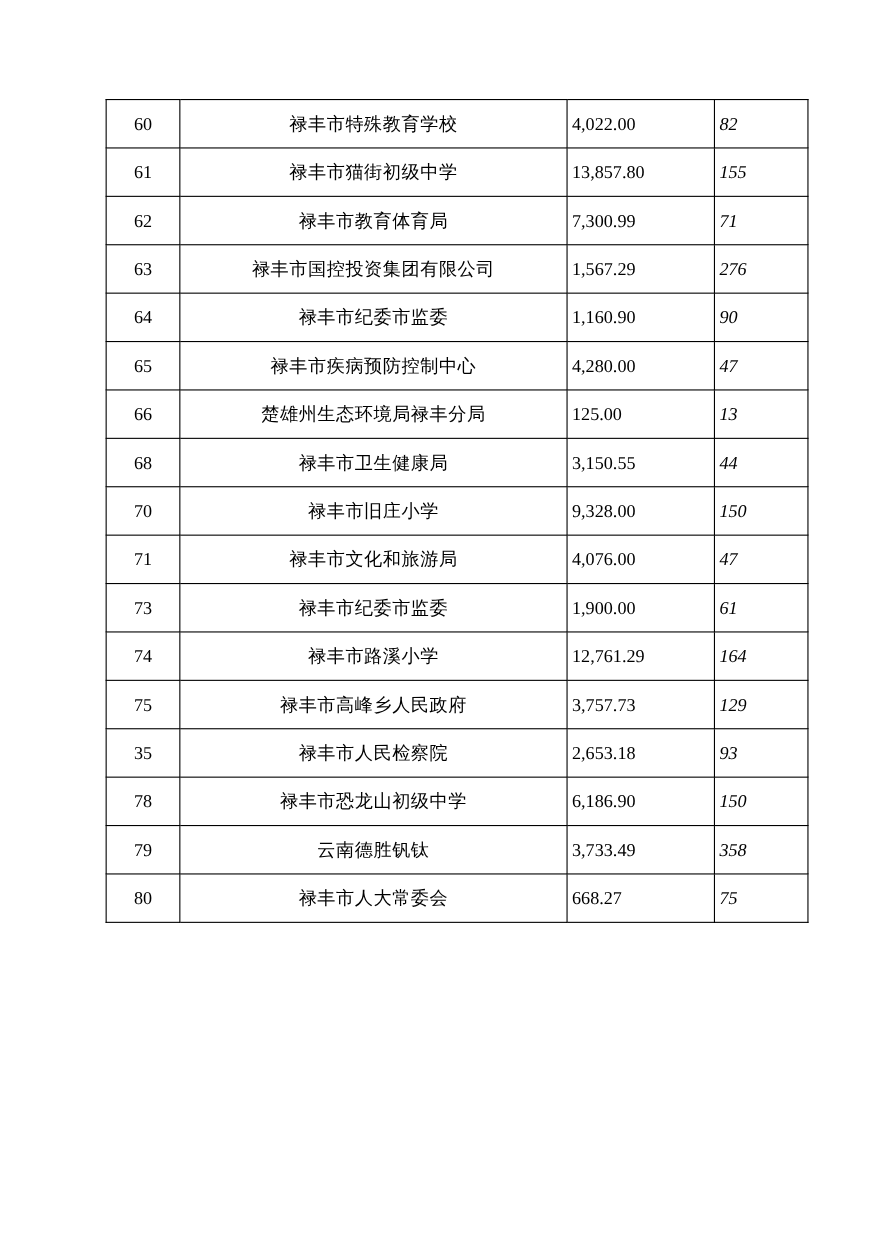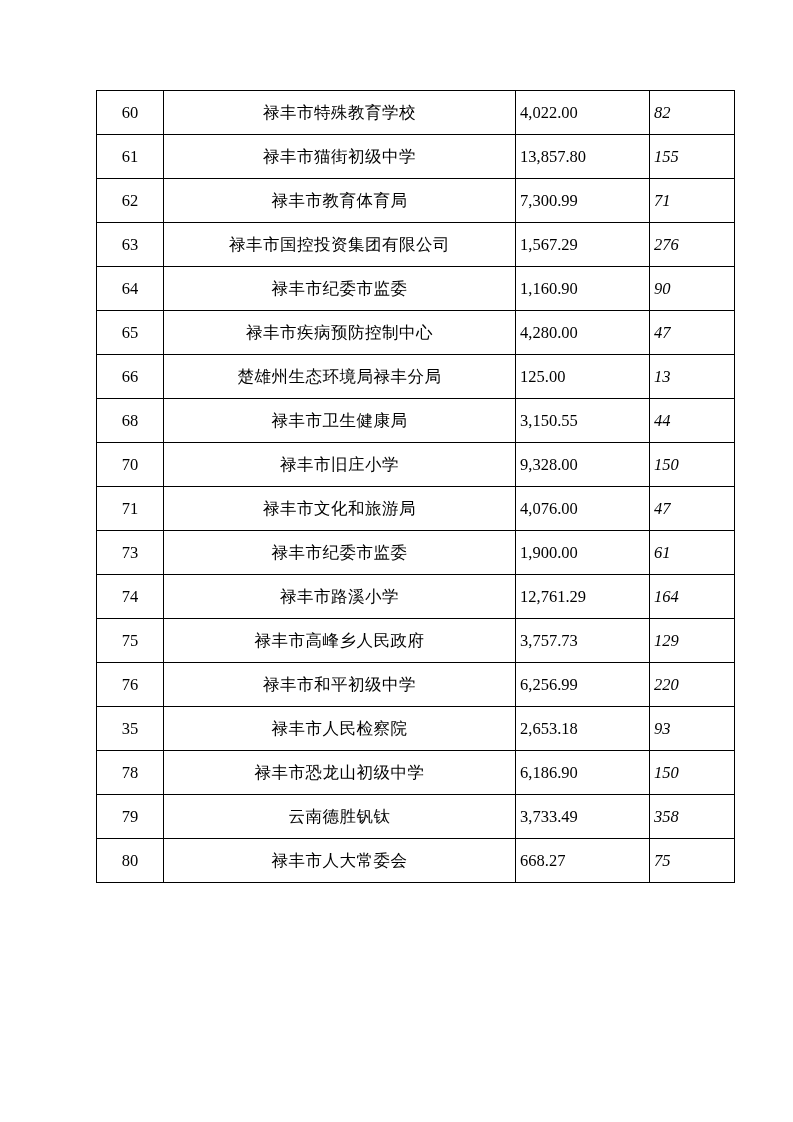--- a/index.html
+++ b/index.html
@@ -137,26 +137,20 @@
             <td class="col-amount">12,761.29</td>
             <td class="col-count">164</td>
           </tr>
           <tr>
             <td class="col-index">75</td>
             <td class="col-name">禄丰市高峰乡人民政府</td>
             <td class="col-amount">3,757.73</td>
             <td class="col-count">129</td>
           </tr>
           <tr>
-            <td class="col-index">76</td>
-            <td class="col-name">禄丰市和平初级中学</td>
-            <td class="col-amount">6,256.99</td>
-            <td class="col-count">220</td>
-          </tr>
-          <tr>
             <td class="col-index">35</td>
             <td class="col-name">禄丰市人民检察院</td>
             <td class="col-amount">2,653.18</td>
             <td class="col-count">93</td>
           </tr>
           <tr>
             <td class="col-index">78</td>
             <td class="col-name">禄丰市恐龙山初级中学</td>
             <td class="col-amount">6,186.90</td>
             <td class="col-count">150</td>

